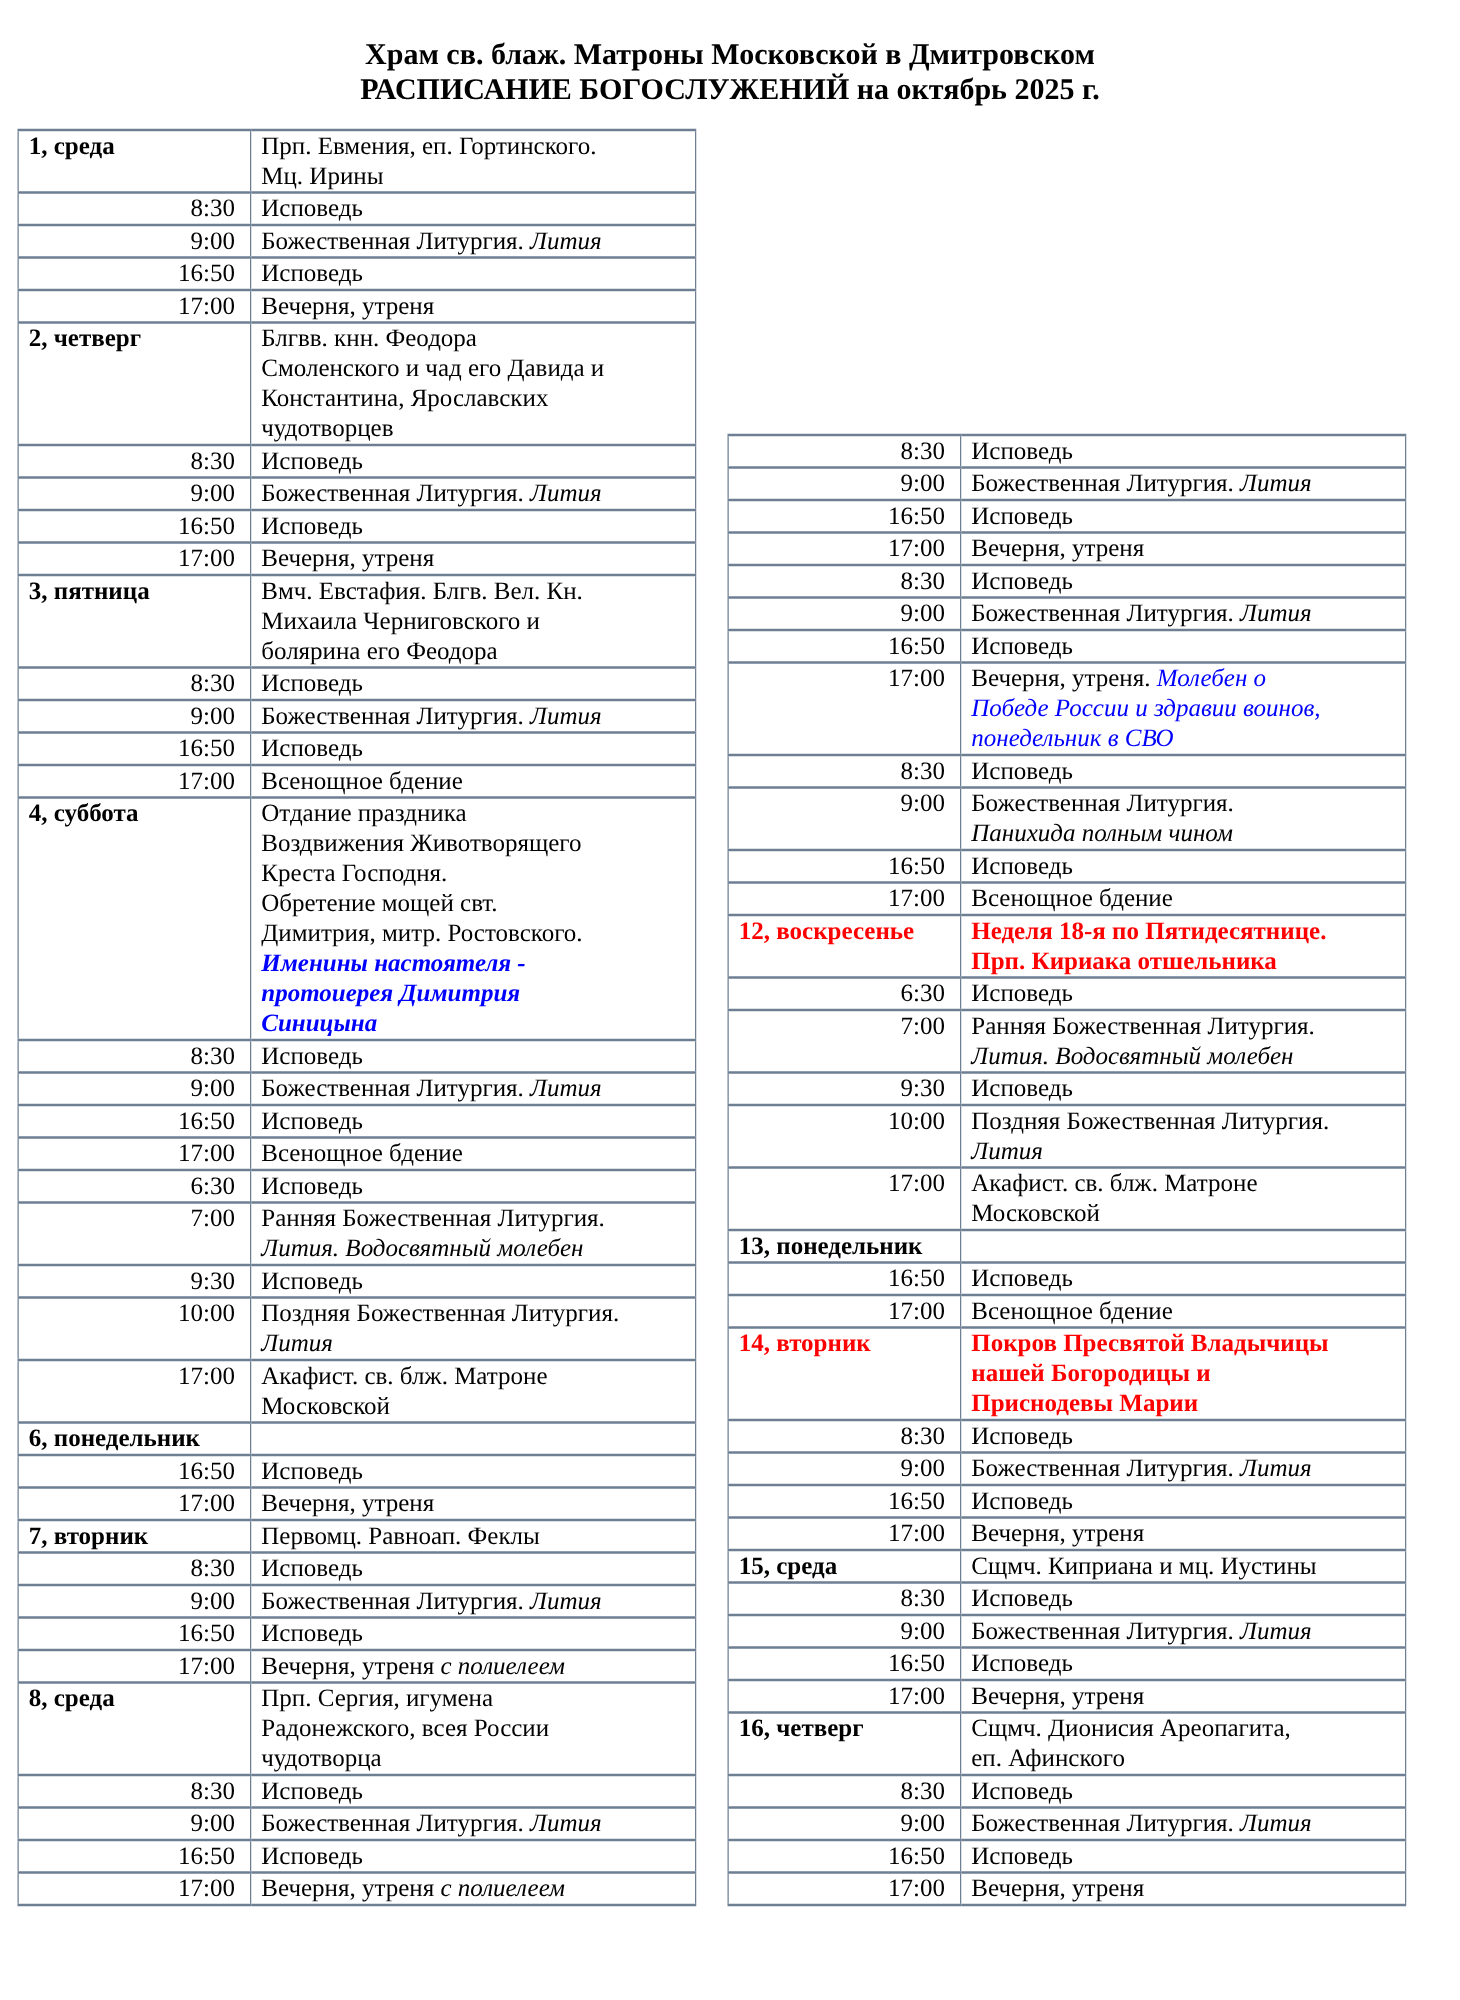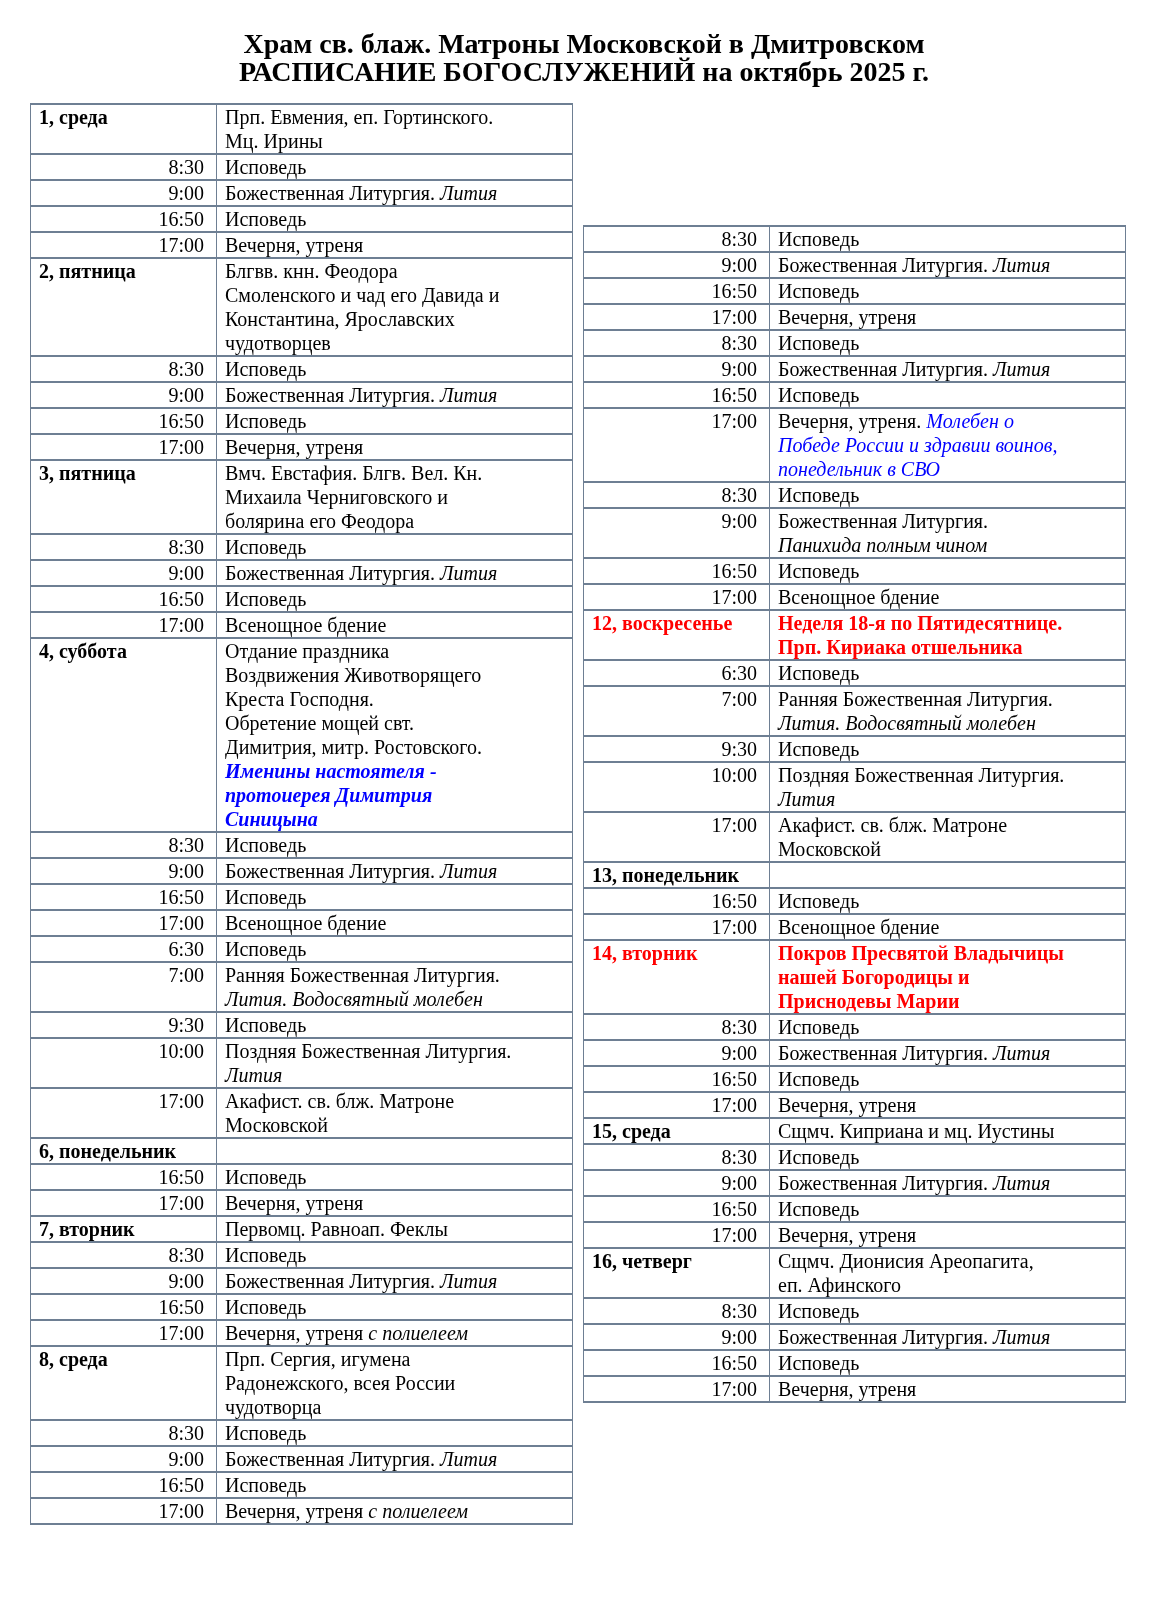--- a/index.html
+++ b/index.html
@@ -9,25 +9,25 @@
   }
   *{margin:0;padding:0;box-sizing:border-box;}
   html,body{background:#ffffff;}
   body{
     width:1168px;height:1600px;
     font-family:"Liberation Serif","DejaVu Serif",serif;
     color:#000;position:relative;overflow:hidden;
   }
   .page-title{
     margin-top:30px;text-align:center;font-weight:bold;
-    font-size:28px;line-height:28px;
+    font-size:24px;line-height:28px;
   }
   .tables-wrap{
-    display:flex;align-items:center;
-    margin:17px 0 0 30px;gap:10px;
+    display:flex;align-items:flex-end;
+    margin:17px 0 0 14px;gap:25px;
   }
   table.schedule{
     border-collapse:collapse;table-layout:fixed;
   }
   col.c-time{width:186px;}
   col.c-desc{width:356px;}
   td{
     vertical-align:top;
     white-space:pre-line;
     font-size:20px;line-height:24px;
@@ -88,21 +88,21 @@
         </tr>
         <tr>
           <td class="time-cell">16:50</td>
           <td class="service-cell"><span class="seg seg-normal">Исповедь</span></td>
         </tr>
         <tr>
           <td class="time-cell">17:00</td>
           <td class="service-cell"><span class="seg seg-normal">Вечерня, утреня</span></td>
         </tr>
         <tr>
-          <td class="date-cell">2, пятница</td>
+          <td class="date-cell">2, четверг</td>
           <td class="feast-cell"><span class="seg seg-bold">Блгвв. кнн. Феодора
 Смоленского и чад его Давида и
 Константина, Ярославских
 чудотворцев</span></td>
         </tr>
         <tr>
           <td class="time-cell">8:30</td>
           <td class="service-cell"><span class="seg seg-normal">Исповедь</span></td>
         </tr>
         <tr>

